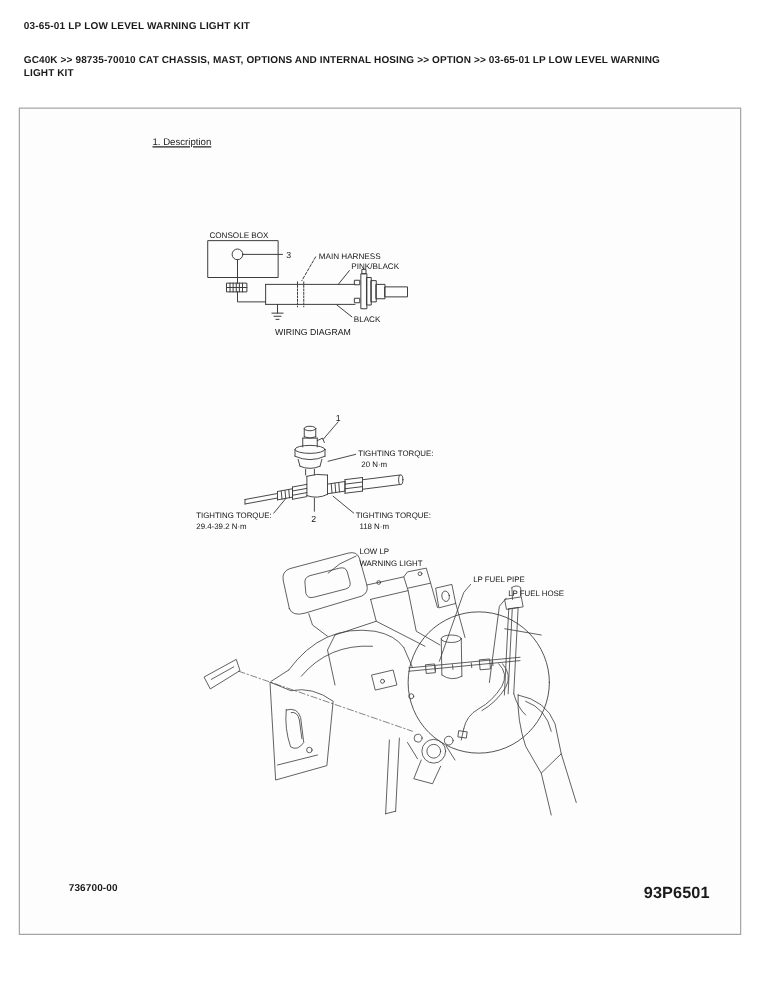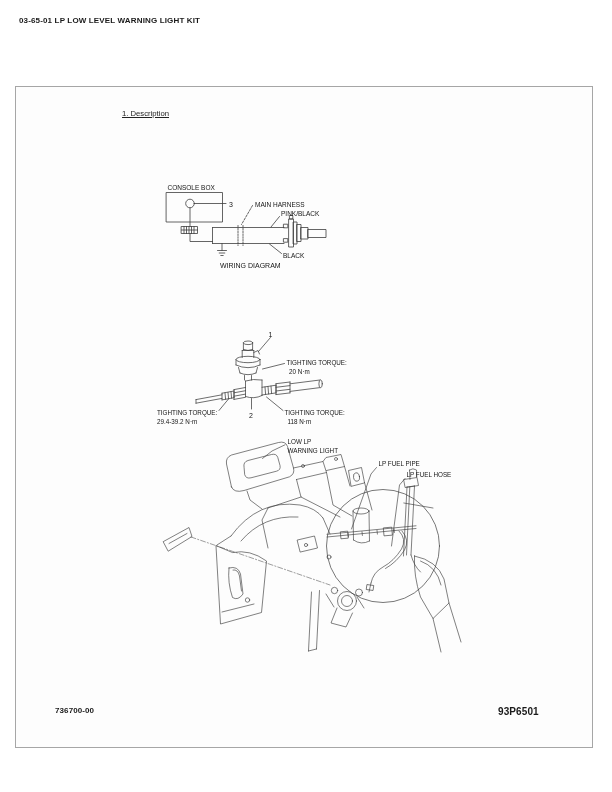--- a/index.html
+++ b/index.html
@@ -26,29 +26,33 @@
   #fig-wiring{left:150px;top:180px;}
   #fig-torque{left:150px;top:322px;}
   #fig-chassis{left:160px;top:430px;}
   svg text{font-family:"Liberation Sans",sans-serif;fill:#151515;stroke:none;}
   .lbl{font-size:6.5px;}
   .lbl-s{font-size:6.3px;}
   .num{font-size:7px;}
   .cap{font-size:7px;}
   .art{stroke:#3d3d3d;fill:none;stroke-linecap:round;stroke-linejoin:round;}
   .footer-left{position:absolute;left:55px;top:706px;font-size:8px;font-weight:bold;letter-spacing:.1px;text-align:center;}
-  .footer-right{position:absolute;left:498px;top:706px;font-size:10px;font-weight:bold;letter-spacing:.1px;}
+  .footer-right{position:absolute;left:515px;top:706px;font-size:13px;font-weight:bold;letter-spacing:.1px;}
 </style>
 </head>
 <body>
 
 <div class="page">
 
   <div class="hdr-title">03-65-01 LP LOW LEVEL WARNING LIGHT KIT</div>
 
+  <div class="breadcrumb">
+    <span class="bc-line">GC40K &gt;&gt; 98735-70010 CAT CHASSIS, MAST, OPTIONS AND INTERNAL HOSING &gt;&gt; OPTION &gt;&gt; 03-65-01 LP LOW LEVEL WARNING</span>
+    <span class="bc-line">LIGHT KIT</span>
+  </div>
 
   <div class="content-box"></div>
 
   <div class="desc">
     <div>1. Description</div>
   </div>
 
   <svg id="fig-wiring" class="fig" width="200" height="95" viewBox="150 180 200 95">
     <g class="art" stroke-width="0.8">
       <rect x="166.5" y="192.5" width="56" height="29.5"></rect>

